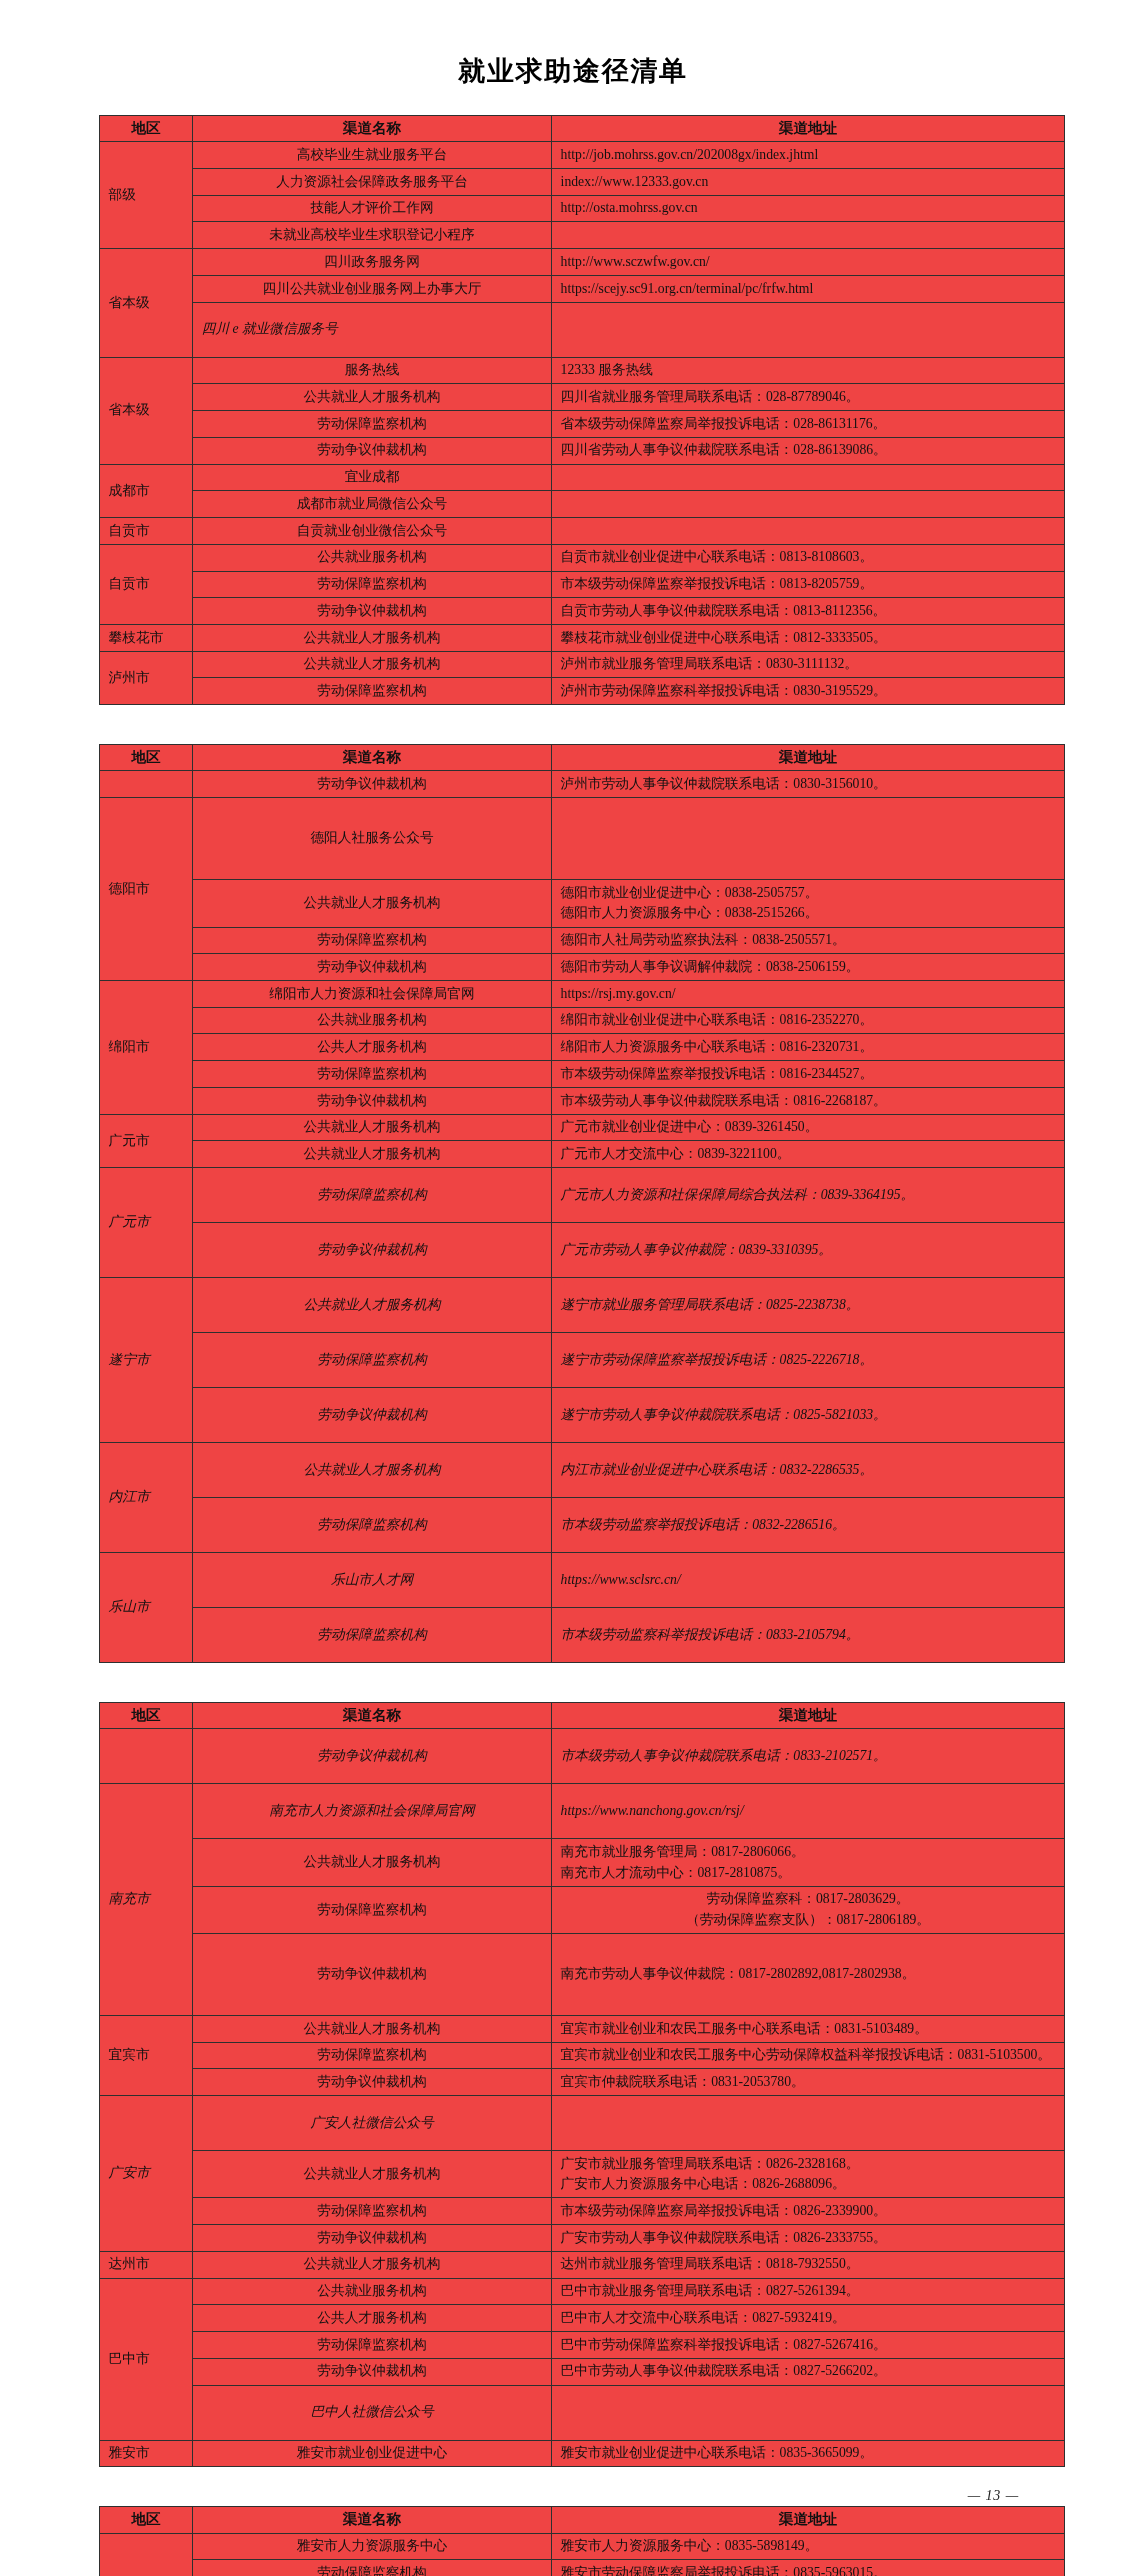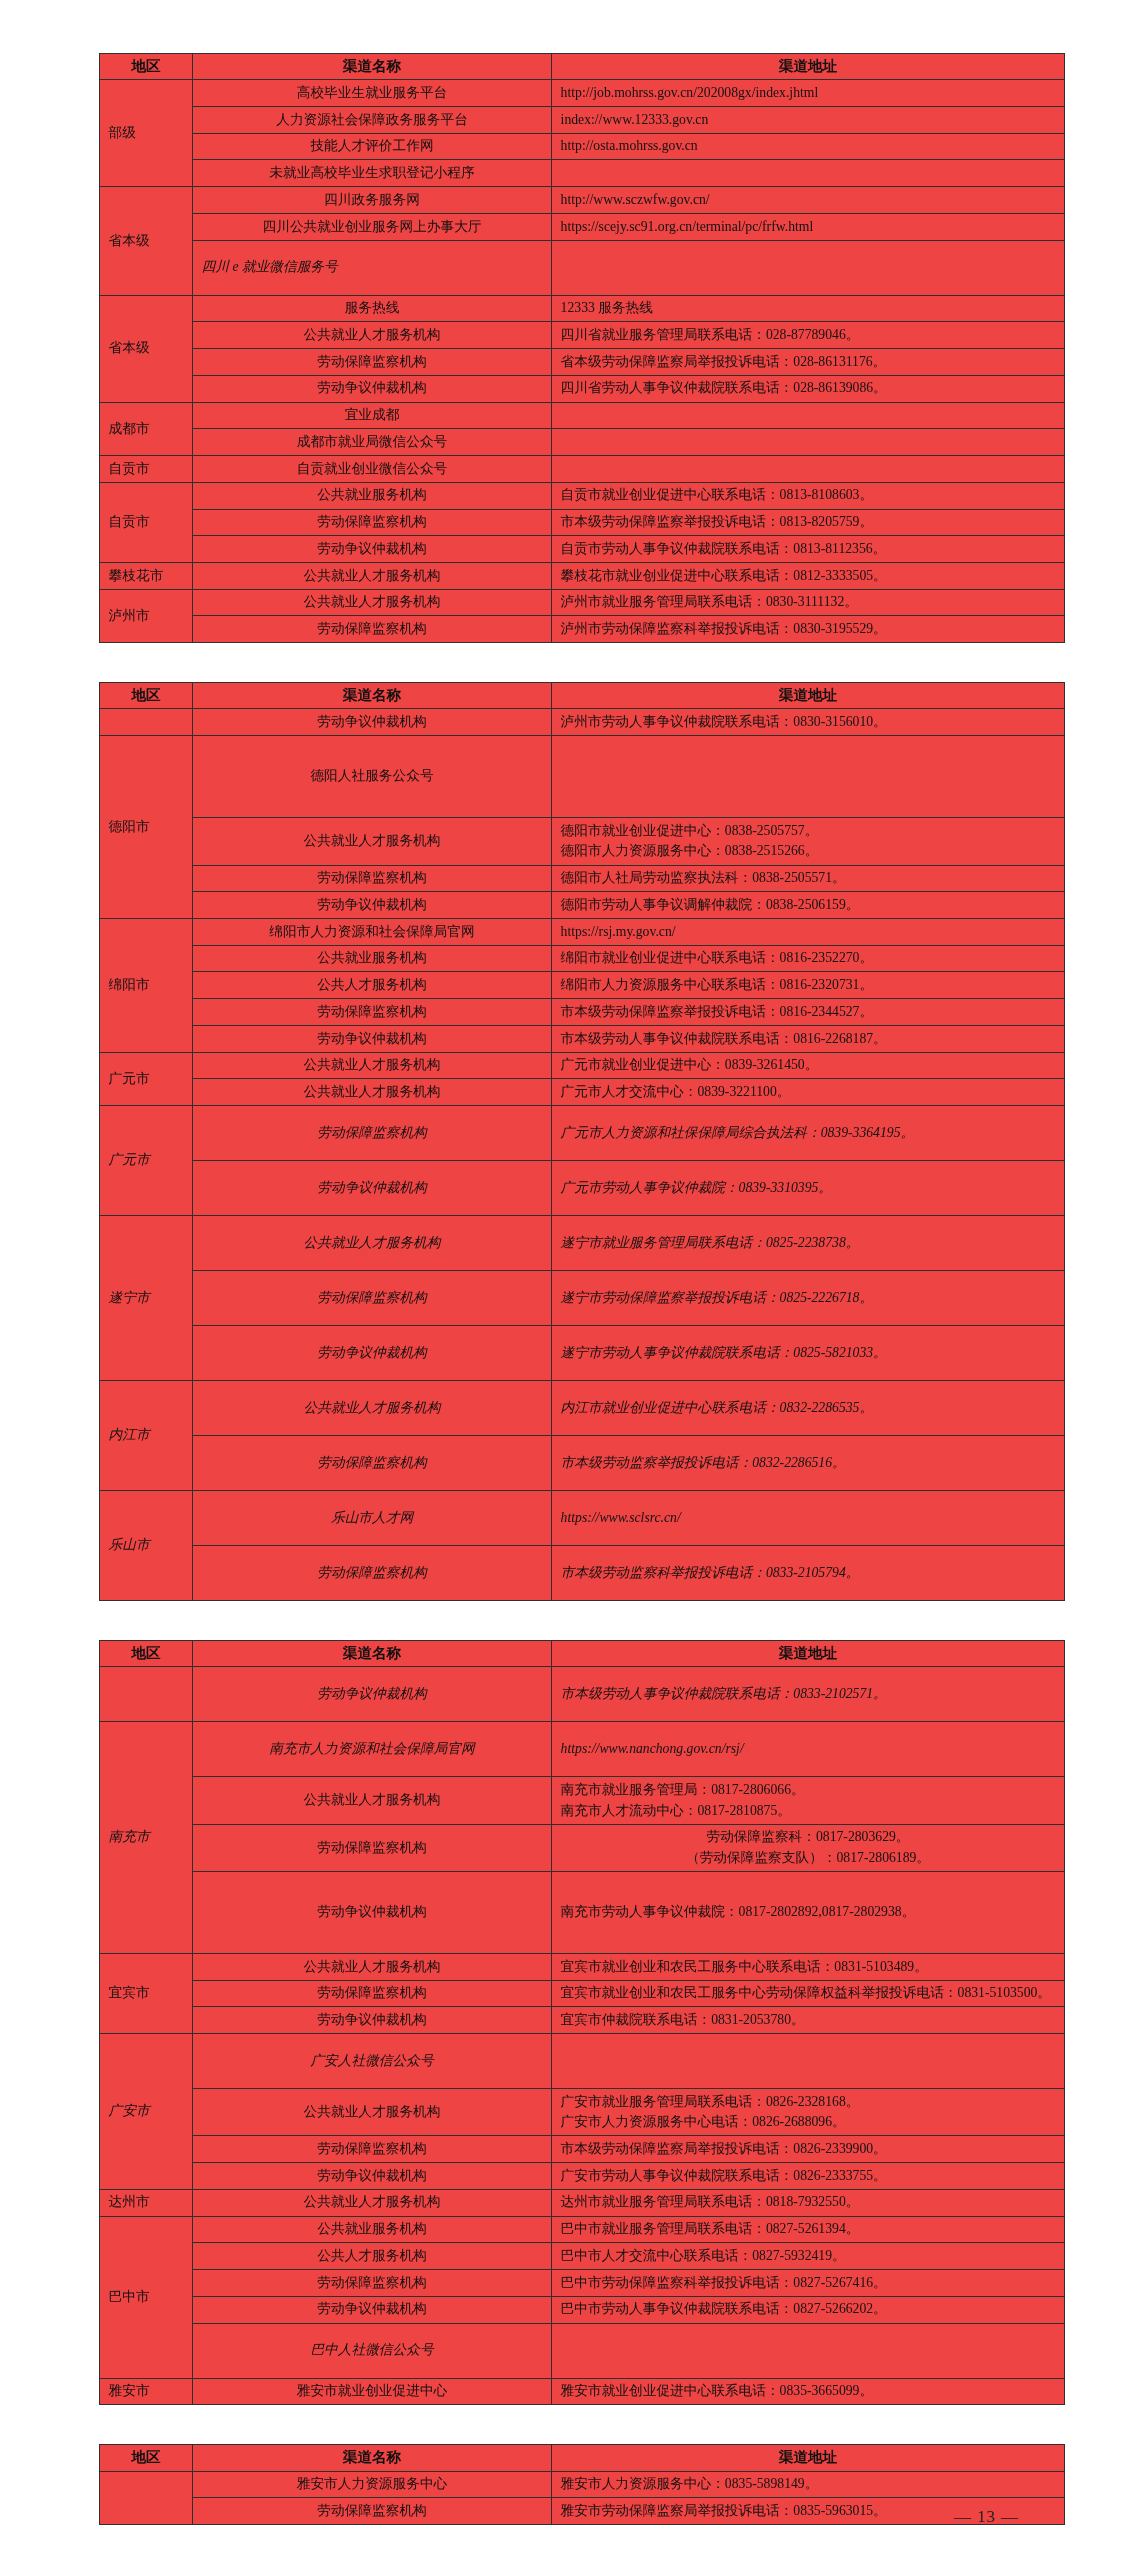--- a/index.html
+++ b/index.html
@@ -59,32 +59,34 @@
   tr.tall td { height: 55px; font-style: italic; }
   tr.xtall td { height: 82px; }
   td.region { text-align: left; }
   td.name   { text-align: center; }
   td.name.left { text-align: left; }
   td.addr   { text-align: left; white-space: pre-line; }
   td.addr.center { text-align: center; }
   .page-number {
     position: absolute;
     right: 127px;
-    bottom: 49px;
+    bottom: 72px;
     font-family: "Liberation Serif", serif;
-    font-size: 17px;
+    font-size: 14px;
     color: #222222;
     letter-spacing: 0.9px;
+    font-style: italic;
   }
 </style>
 </head>
 <body>
 
 <div class="page">
 
+  <h1 class="doc-title">就业求助途径清单</h1>
 
   <table class="doc-table">
     <colgroup>
         <col class="c-region">
         <col class="c-name">
         <col class="c-addr">
       </colgroup>
     <thead>
       <tr>
         <th>地区</th>

